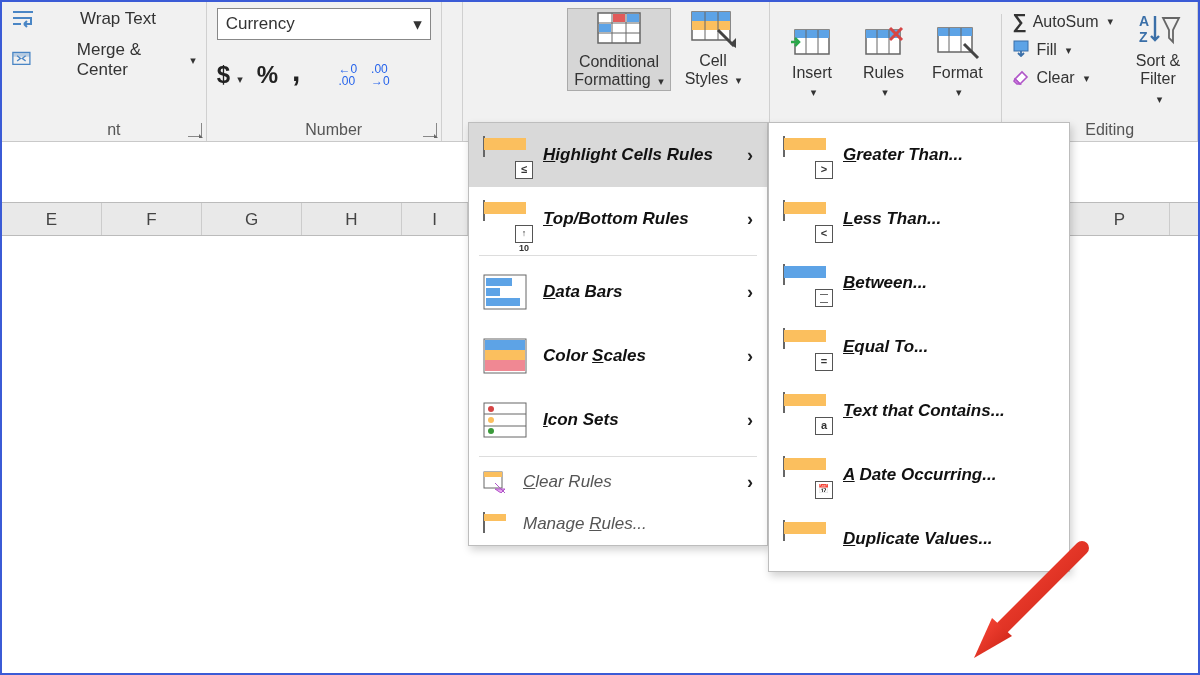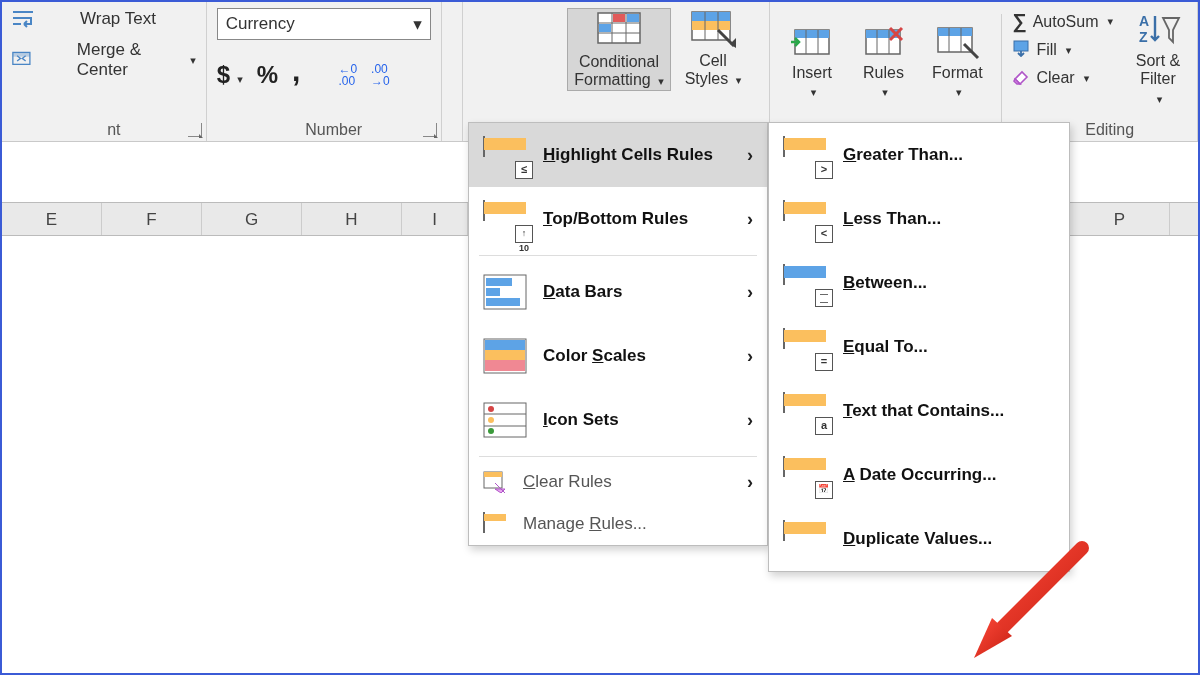--- a/index.html
+++ b/index.html
@@ -116,21 +116,21 @@
     font-size:17px;
   }
   .menu1 { left:466px; top:120px; width:300px; }
   .menu-item {
     display:flex; align-items:center; gap:16px;
     padding:14px 14px;
     cursor:default;
     position:relative;
   }
   .menu-item.hover { background:#d9d9d9; }
-  .menu-item .lbl { font-weight:600; color:#111; }
+  .menu-item .lbl { font-weight:600; color:#111;font-style:italic; }
   .menu-item .lbl .ul { text-decoration:underline; }
   .menu-item .arrow {
     position:absolute; right:14px; top:50%; transform:translateY(-50%);
     font-size:18px; color:#222; font-weight:bold;
   }
   .menu-sep { height:1px; background:#ddd; margin:4px 10px;}
   .menu-small .menu-item{padding:10px 14px;}
   .menu-small .lbl{font-weight:400;color:#555;}
   .mi-icon{width:44px;height:36px;flex:0 0 44px;position:relative;}
 

